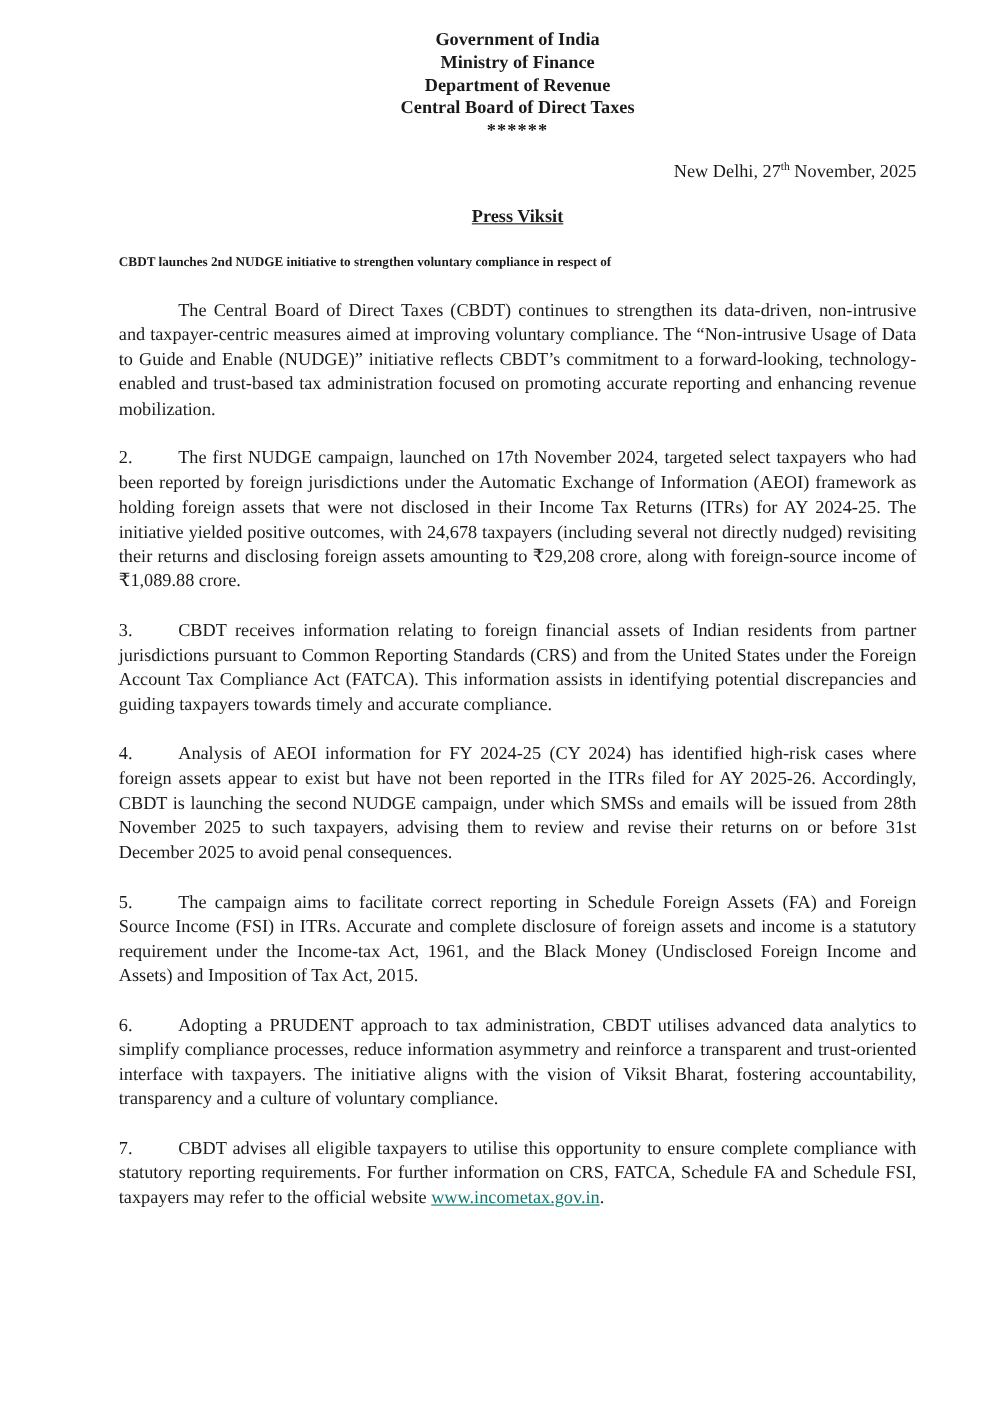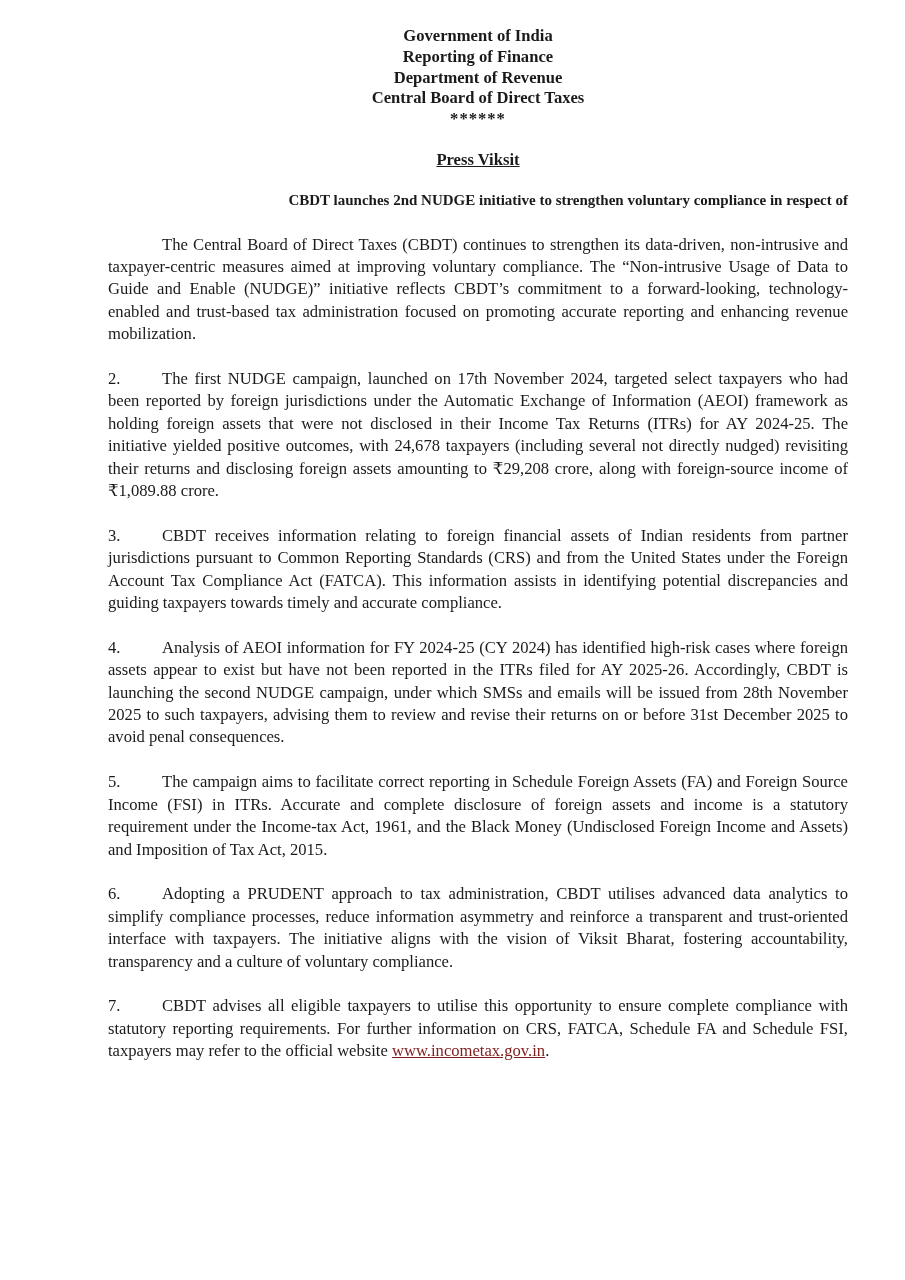--- a/index.html
+++ b/index.html
@@ -5,21 +5,21 @@
   html, body {
     margin: 0;
     padding: 0;
     background: #ffffff;
   }
   .page {
     position: relative;
     width: 905px;
     height: 1280px;
     box-sizing: border-box;
-    padding: 26px 57px 0 108px;
+    padding: 26px 72px 0 108px;
     background: #ffffff;
     color: #1a1a1a;
     font-family: "Liberation Serif", "DejaVu Serif", serif;
     font-size: 16.6px;
     line-height: 22.4px;
     overflow: hidden;
   }
   .letterhead {
     text-align: center;
     font-weight: bold;
@@ -43,68 +43,69 @@
   .pr-label-wrap {
     text-align: center;
     margin-top: 19px;
   }
   .pr-label {
     font-weight: bold;
     text-decoration: underline;
   }
   .doc-title {
     margin: 19px 0 0 0;
-    font-size: 15px;
+    font-size: 12px;
     font-weight: bold;
-    text-align: right;
+    text-align: left;
     line-height: 21.2px;
   }
   .body-copy {
     margin-top: 22px;
   }
   p.para {
     margin: 0 0 22.4px 0;
     text-align: justify;
   }
   p.para.first {
     text-indent: 54px;
     margin-top: 20px;
   }
   .para-num {
     display: inline-block;
     width: 54px;
   }
   a.doc-link {
-    color: #7f1d1d;
+    color: #0f766e;
     text-decoration: underline;
   }
   .signature {
     margin-top: 19px;
     margin-left: auto;
     width: 206px;
     text-align: center;
     line-height: 21px;
   }
   .sig-name {
     font-weight: bold;
   }
 </style>
 </head>
 <body>
 
 <div class="page">
 
   <header class="letterhead">
     <div>Government of India</div>
-    <div>Reporting of Finance</div>
+    <div>Ministry of Finance</div>
     <div>Department of Revenue</div>
     <div>Central Board of Direct Taxes</div>
   </header>
   <div class="letterhead-separator">******</div>
 
+  <div class="dateline"><span>New Delhi, 27</span><sup>th</sup><span> November, 2025</span></div>
 
   <div class="pr-label-wrap">
     <span class="pr-label">Press Viksit</span>
   </div>
 
   <h1 class="doc-title">
     <div>CBDT launches 2nd NUDGE initiative to strengthen voluntary compliance in respect of</div>
   </h1>
 
   <div class="body-copy">

